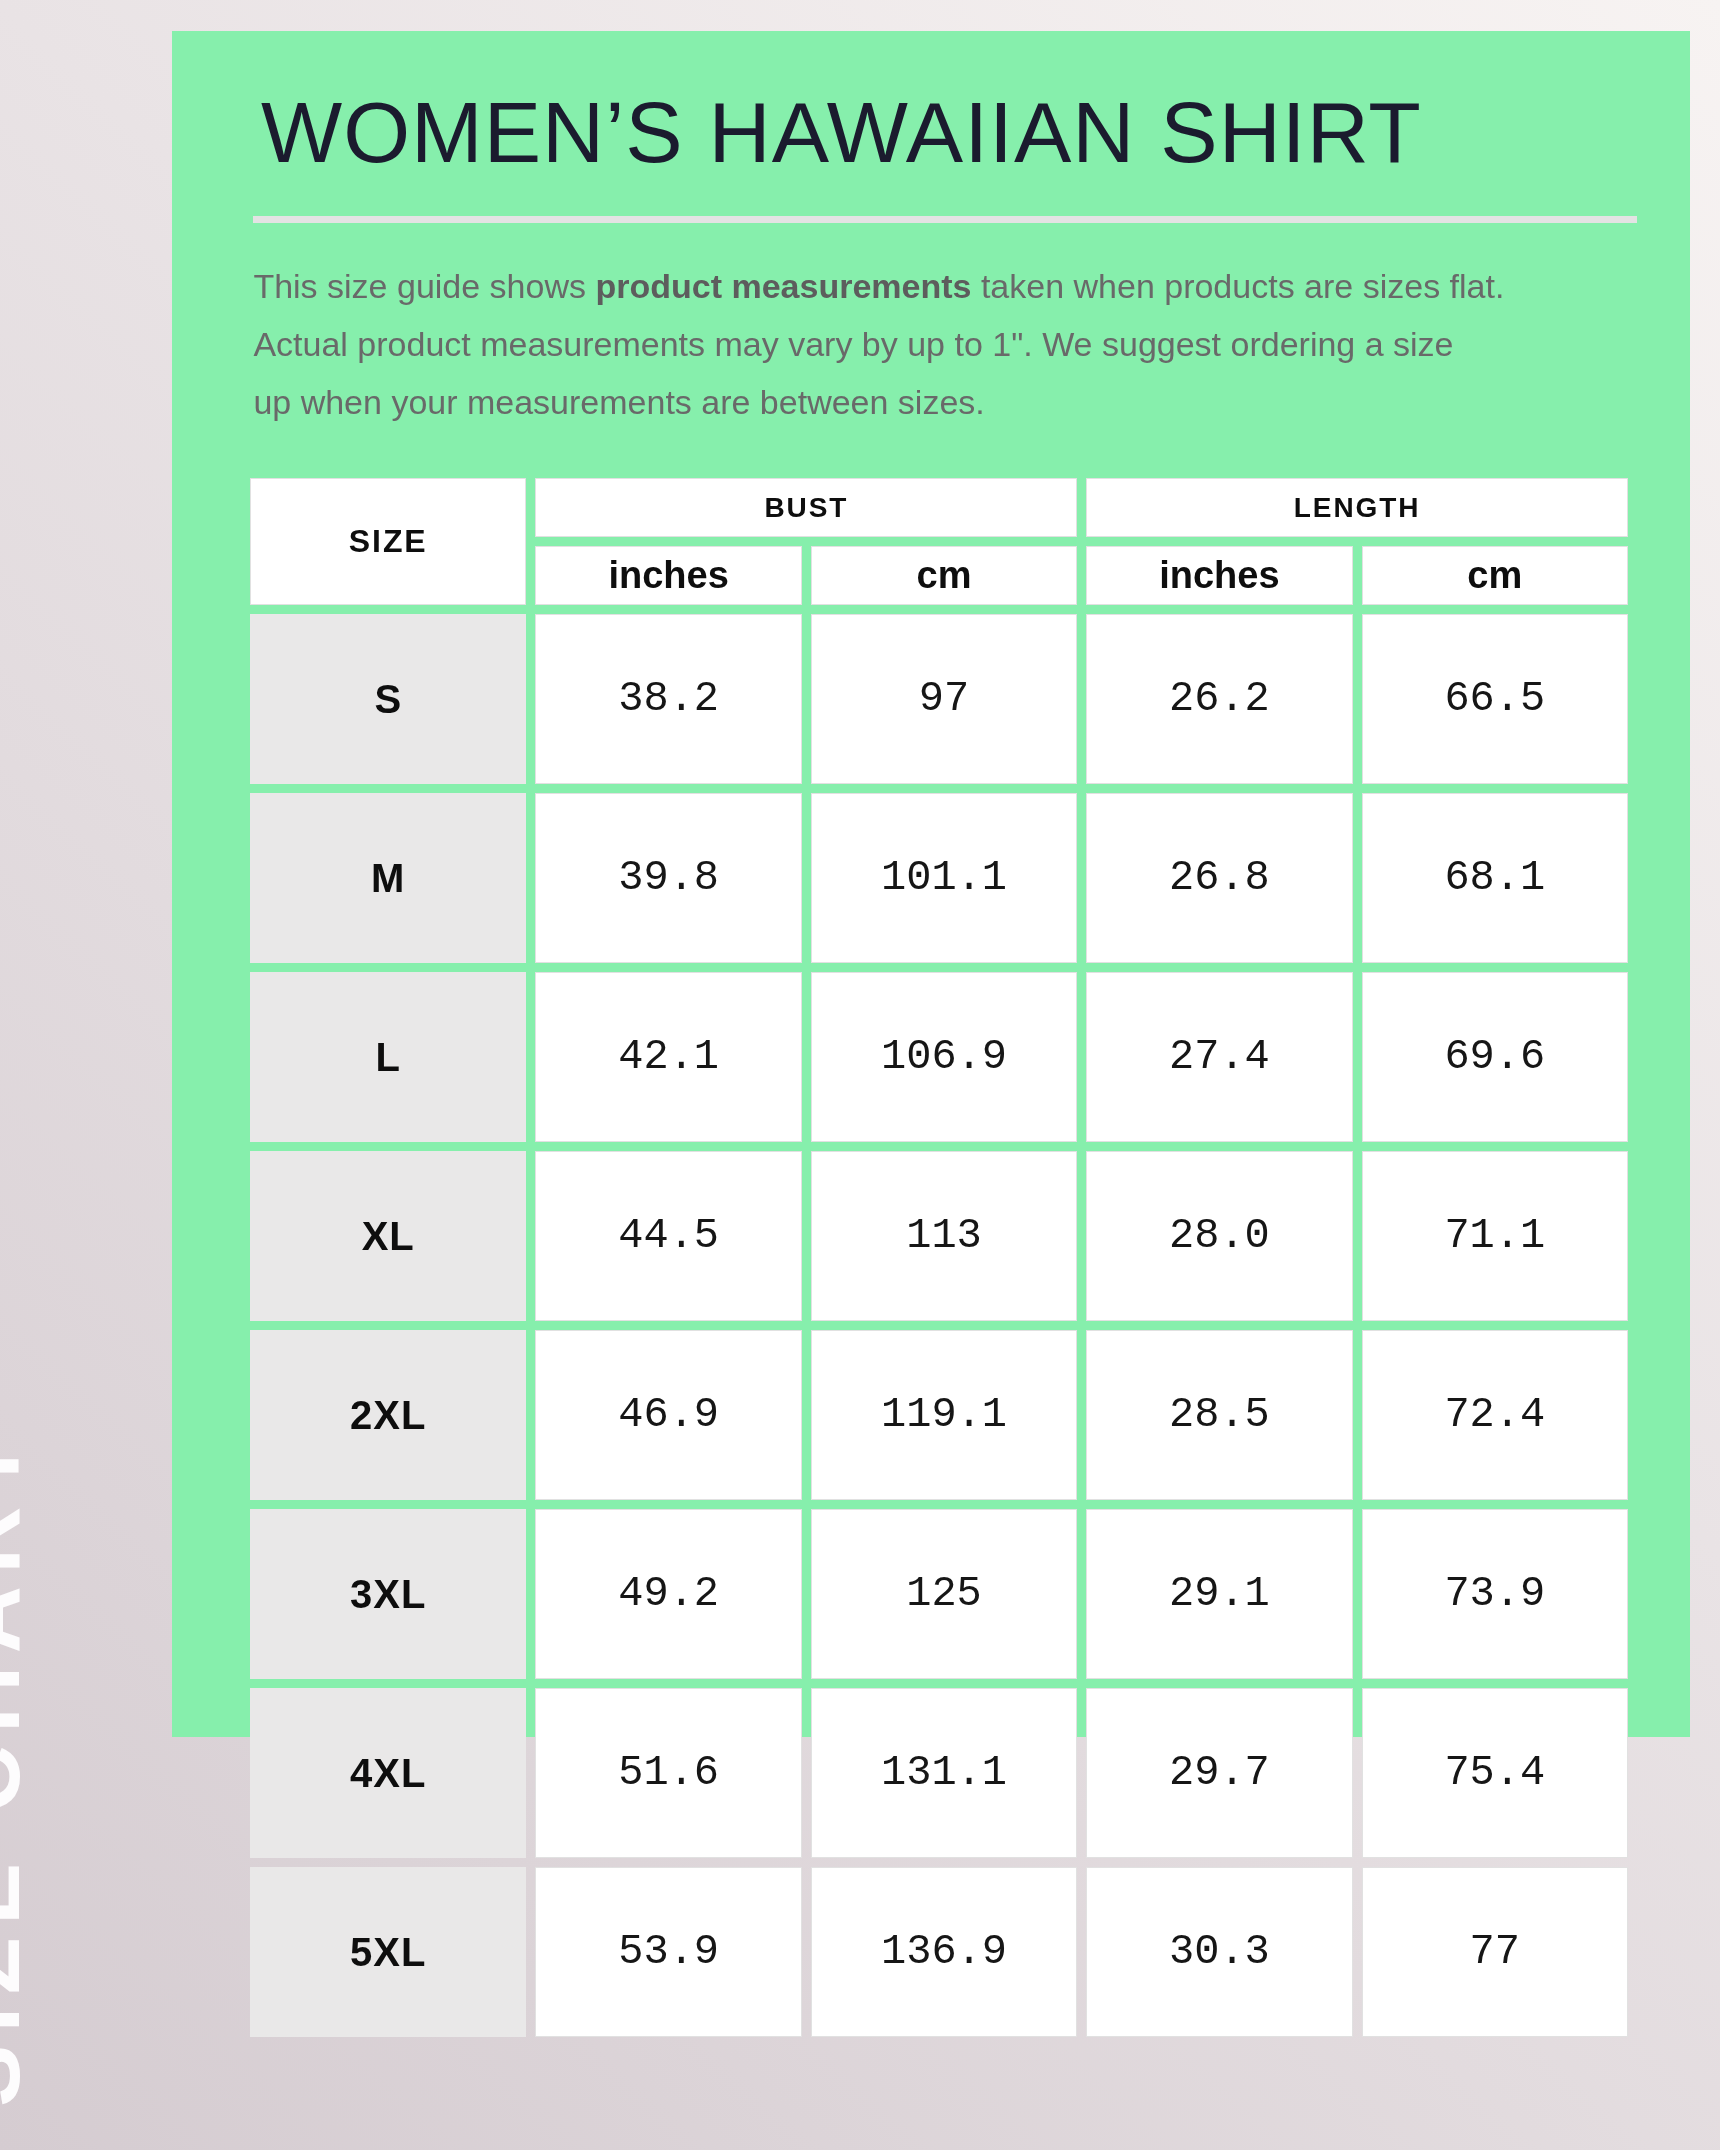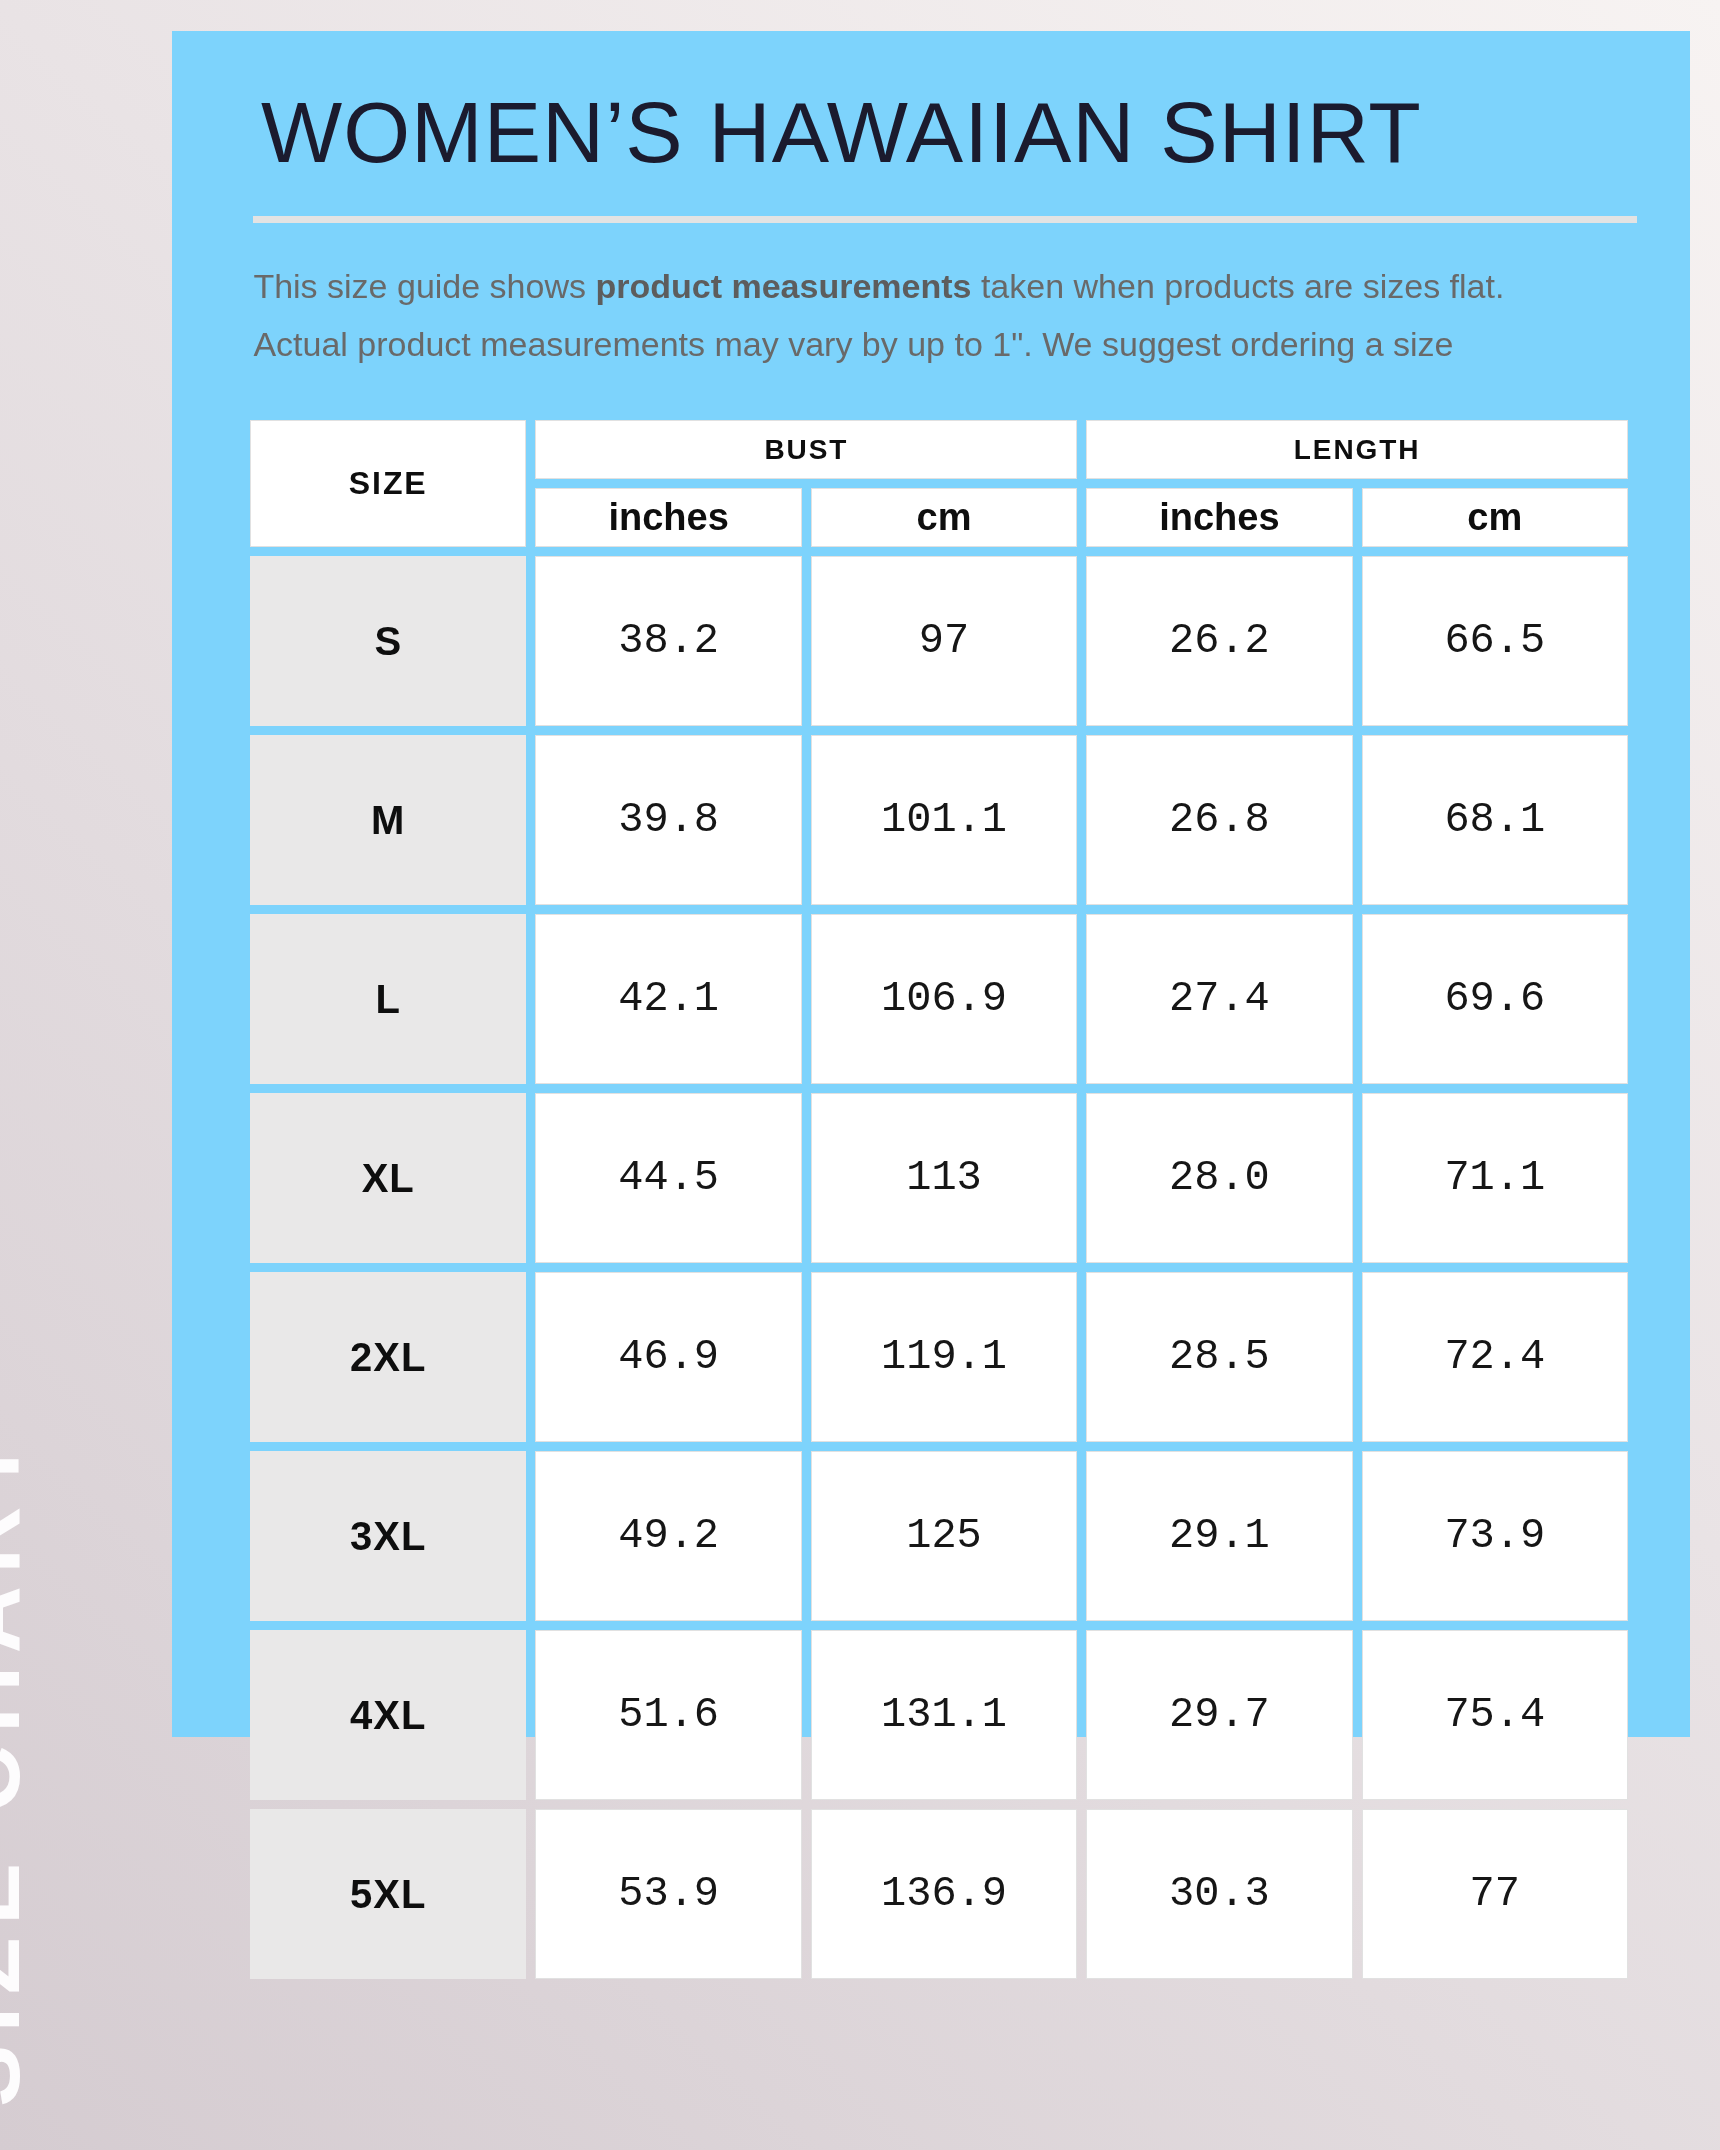--- a/index.html
+++ b/index.html
@@ -30,21 +30,21 @@
     line-height: 1.0;
   }
 
   
   .card {
     position: absolute;
     left: 172px;
     top: 31px;
     width: 1518px;
     height: 1706px;
-    background: #7dd3fc;
+    background: #86efac;
   }
   .content {
     padding: 29px 53px 0 69px;
   }
 
   .page-title {
     margin: 25px 0 0 20px;
     font-size: 86px;
     font-weight: 400;
     letter-spacing: 1px;
@@ -119,21 +119,21 @@
 
 <div class="sidebar-label">SIZE CHART</div>
 
 <div class="card">
   <div class="content">
 
     <h1 class="page-title">WOMEN’S HAWAIIAN SHIRT</h1>
 
     <div class="title-divider"></div>
 
-    <p class="description"><span>This size guide shows </span><b>product measurements</b><span> taken when products are sizes flat.</span><br><span>Actual product measurements may vary by up to 1". We suggest ordering a size</span><br></p>
+    <p class="description"><span>This size guide shows </span><b>product measurements</b><span> taken when products are sizes flat.</span><br><span>Actual product measurements may vary by up to 1". We suggest ordering a size</span><br><span>up when your measurements are between sizes.</span></p>
 
     <table class="size-table">
       <colgroup>
         <col class="c-size">
         <col>
           <col>
           <col>
           <col>
       </colgroup>
       <thead>

